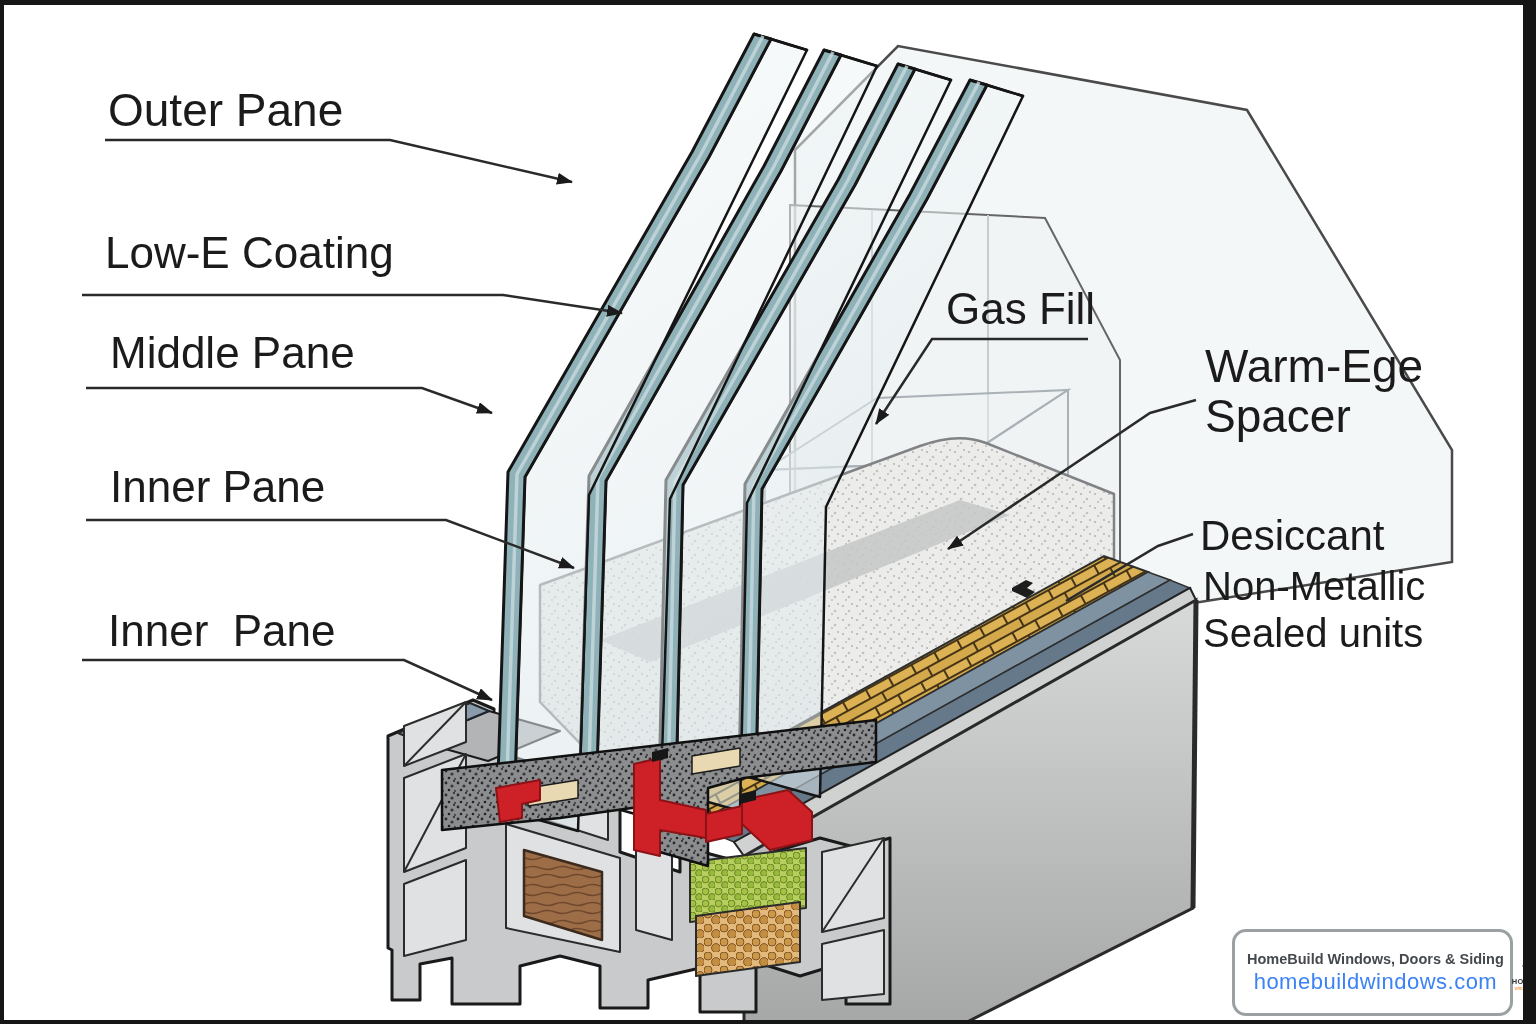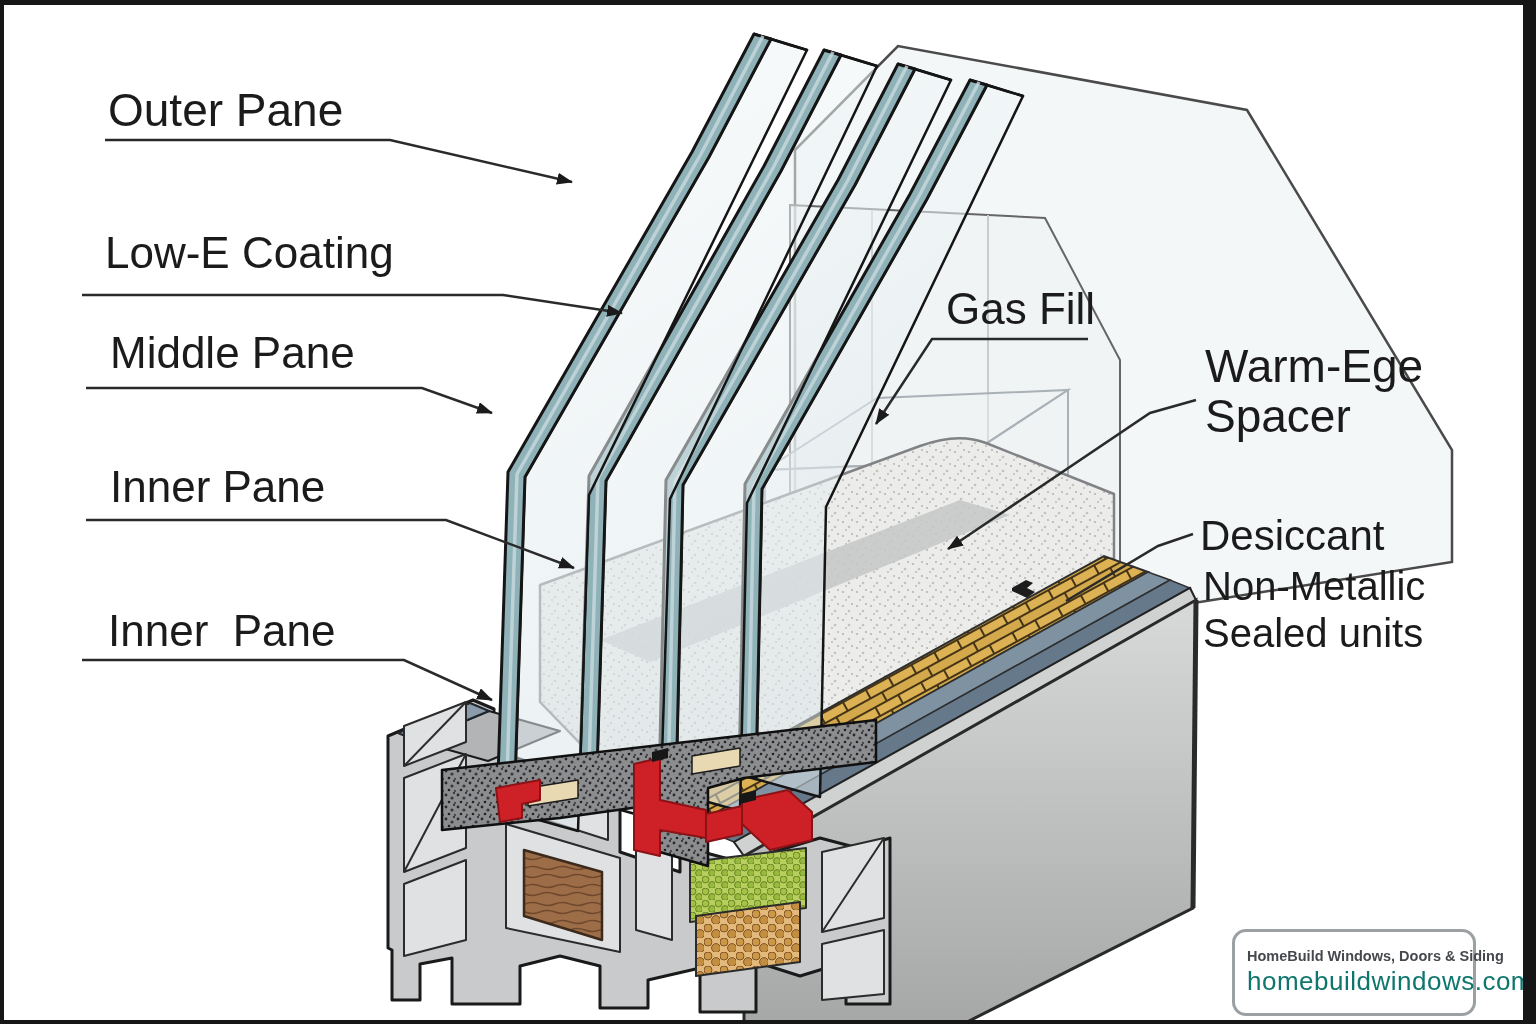--- a/index.html
+++ b/index.html
@@ -7,27 +7,27 @@
        font-family:"Liberation Sans", sans-serif;}
   .stage{position:absolute;inset:0;background:#ffffff;}
   svg.diagram{position:absolute;left:0;top:0;}
   
   .edge{position:absolute;background:#161616;z-index:50;}
   .edge.top{left:0;top:0;width:1536px;height:5px;}
   .edge.left{left:0;top:0;width:4px;height:1024px;}
   .edge.bottom{left:0;bottom:0;width:1536px;height:4px;}
   .edge.right{right:0;top:0;width:13px;height:1024px;}
   
-  .badge{position:absolute;left:1232px;top:929px;width:244px;height:87px;
+  .badge{position:absolute;left:1232px;top:929px;width:281px;height:87px;
          background:#ffffff;border:3px solid #9ba0a3;border-radius:14px;
          box-sizing:border-box;display:flex;align-items:center;
          padding:0 13px 0 12px;gap:8px;z-index:40;}
   .badge-text{flex:1;display:flex;flex-direction:column;justify-content:center;line-height:1.25;}
   .badge-title{font-size:14.5px;font-weight:bold;color:#45494d;white-space:nowrap;}
-  .badge-site{font-size:26px;color:#0f766e;letter-spacing:.5px;text-align:center;}
+  .badge-site{font-size:22px;color:#3b82f6;letter-spacing:.5px;text-align:center;}
   .logo{width:52px;display:flex;flex-direction:column;align-items:center;line-height:1;}
   .logo-name{font-size:7.5px;font-weight:bold;letter-spacing:.3px;text-transform:uppercase;white-space:nowrap;}
   .logo-name .h{color:#2f3336;}
   .logo-name .b{color:#ee7f1b;}
   .logo-tag{font-size:4.5px;color:#ee7f1b;margin-top:1px;white-space:nowrap;}
   text.lbl{fill:#1b1b1b;font-family:"Liberation Sans", sans-serif;}
 </style>
 </head>
 <body>
 

